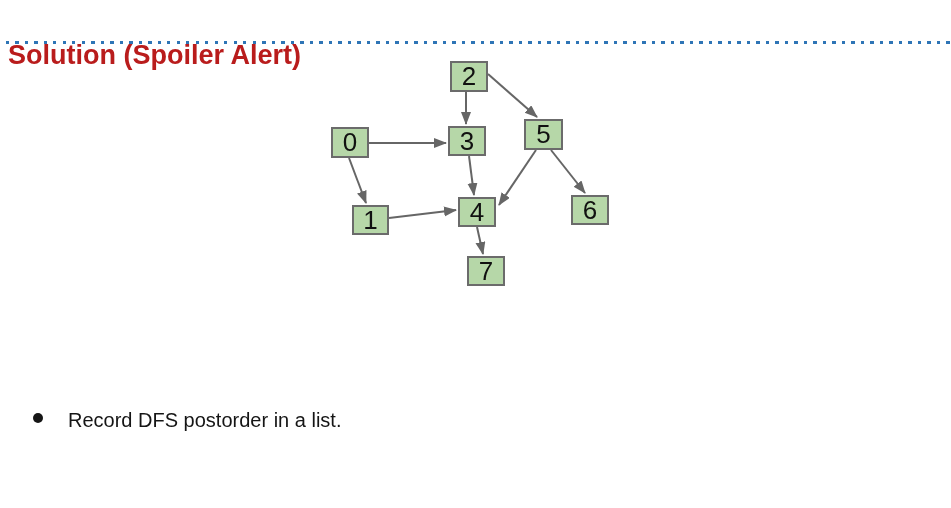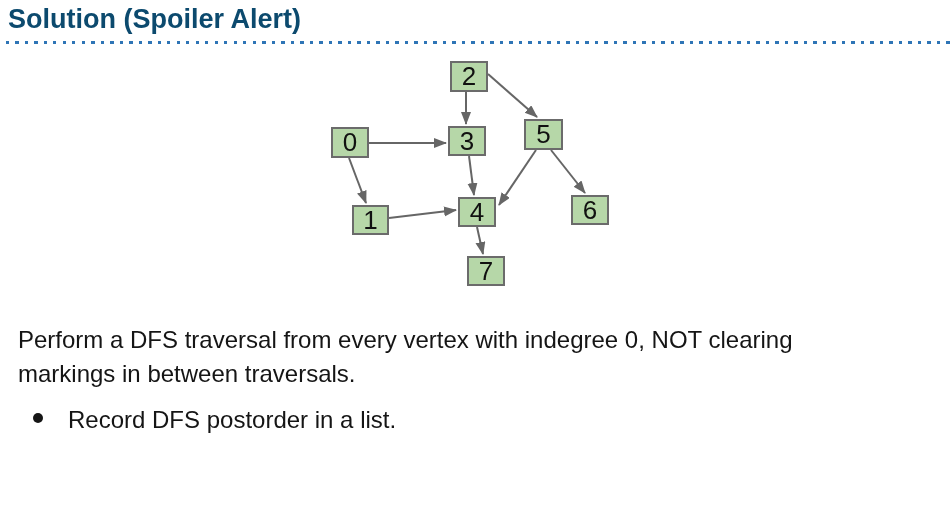--- a/index.html
+++ b/index.html
@@ -75,32 +75,32 @@
   }
   .dot {
     flex: 0 0 auto;
     width: 10px;
     height: 10px;
     border-radius: 50%;
     background: #151515;
     margin: 10px 25px 0 0;
   }
   .btxt {
-    font-size: 24px;
+    font-size: 20px;
     line-height: 34px;
     white-space: nowrap;
     color: #151515;
   }
 </style>
 </head>
 <body>
 
 <div class="slide">
 
-  <h1 class="title" style="color: #0c4a6e;">Solution (Spoiler Alert)</h1>
+  <h1 class="title" style="color: #b91c1c; margin-top: 36px;">Solution (Spoiler Alert)</h1>
   <div class="divider" style="background: repeating-linear-gradient(to right, rgb(46, 117, 182) 0px, rgb(46, 117, 182) 3px, transparent 3px, transparent 9.5px);"></div>
 
   <div class="diagram">
     <svg id="edge-layer" width="951" height="508" viewBox="0 0 951 508" xmlns="http://www.w3.org/2000/svg">
       <defs>
         <marker id="arrowhead" markerUnits="userSpaceOnUse" markerWidth="14" markerHeight="11" refX="12" refY="5" orient="auto">
           <path id="arrowhead-path" d="M0,0 L13,5 L0,10 Z" fill="#666666"></path>
         </marker>
       </defs>
     <line x1="369" y1="143" x2="446" y2="143" stroke="#666666" stroke-width="2" marker-end="url(#arrowhead)"></line>
@@ -118,21 +118,20 @@
         <div class="node" style="left: 352px; top: 205px; width: 37px; height: 30px; background: rgb(182, 215, 168); border-color: rgb(107, 107, 107);">1</div>
         <div class="node" style="left: 450px; top: 61px; width: 38px; height: 31px; background: rgb(182, 215, 168); border-color: rgb(107, 107, 107);">2</div>
         <div class="node" style="left: 448px; top: 126px; width: 38px; height: 30px; background: rgb(182, 215, 168); border-color: rgb(107, 107, 107);">3</div>
         <div class="node" style="left: 458px; top: 197px; width: 38px; height: 30px; background: rgb(182, 215, 168); border-color: rgb(107, 107, 107);">4</div>
         <div class="node" style="left: 524px; top: 119px; width: 39px; height: 31px; background: rgb(182, 215, 168); border-color: rgb(107, 107, 107);">5</div>
         <div class="node" style="left: 571px; top: 195px; width: 38px; height: 30px; background: rgb(182, 215, 168); border-color: rgb(107, 107, 107);">6</div>
         <div class="node" style="left: 467px; top: 256px; width: 38px; height: 30px; background: rgb(182, 215, 168); border-color: rgb(107, 107, 107);">7</div>
       </div>
   </div>
 
-  <p class="para">Perform a DFS traversal from every vertex with indegree 0, NOT clearing markings in between traversals.</p>
 
   <ul class="bullets">
     <li>
       <span class="dot"></span>
       <span class="btxt">Record DFS postorder in a list.</span>
     </li>
   </ul>
 
 </div>
 

